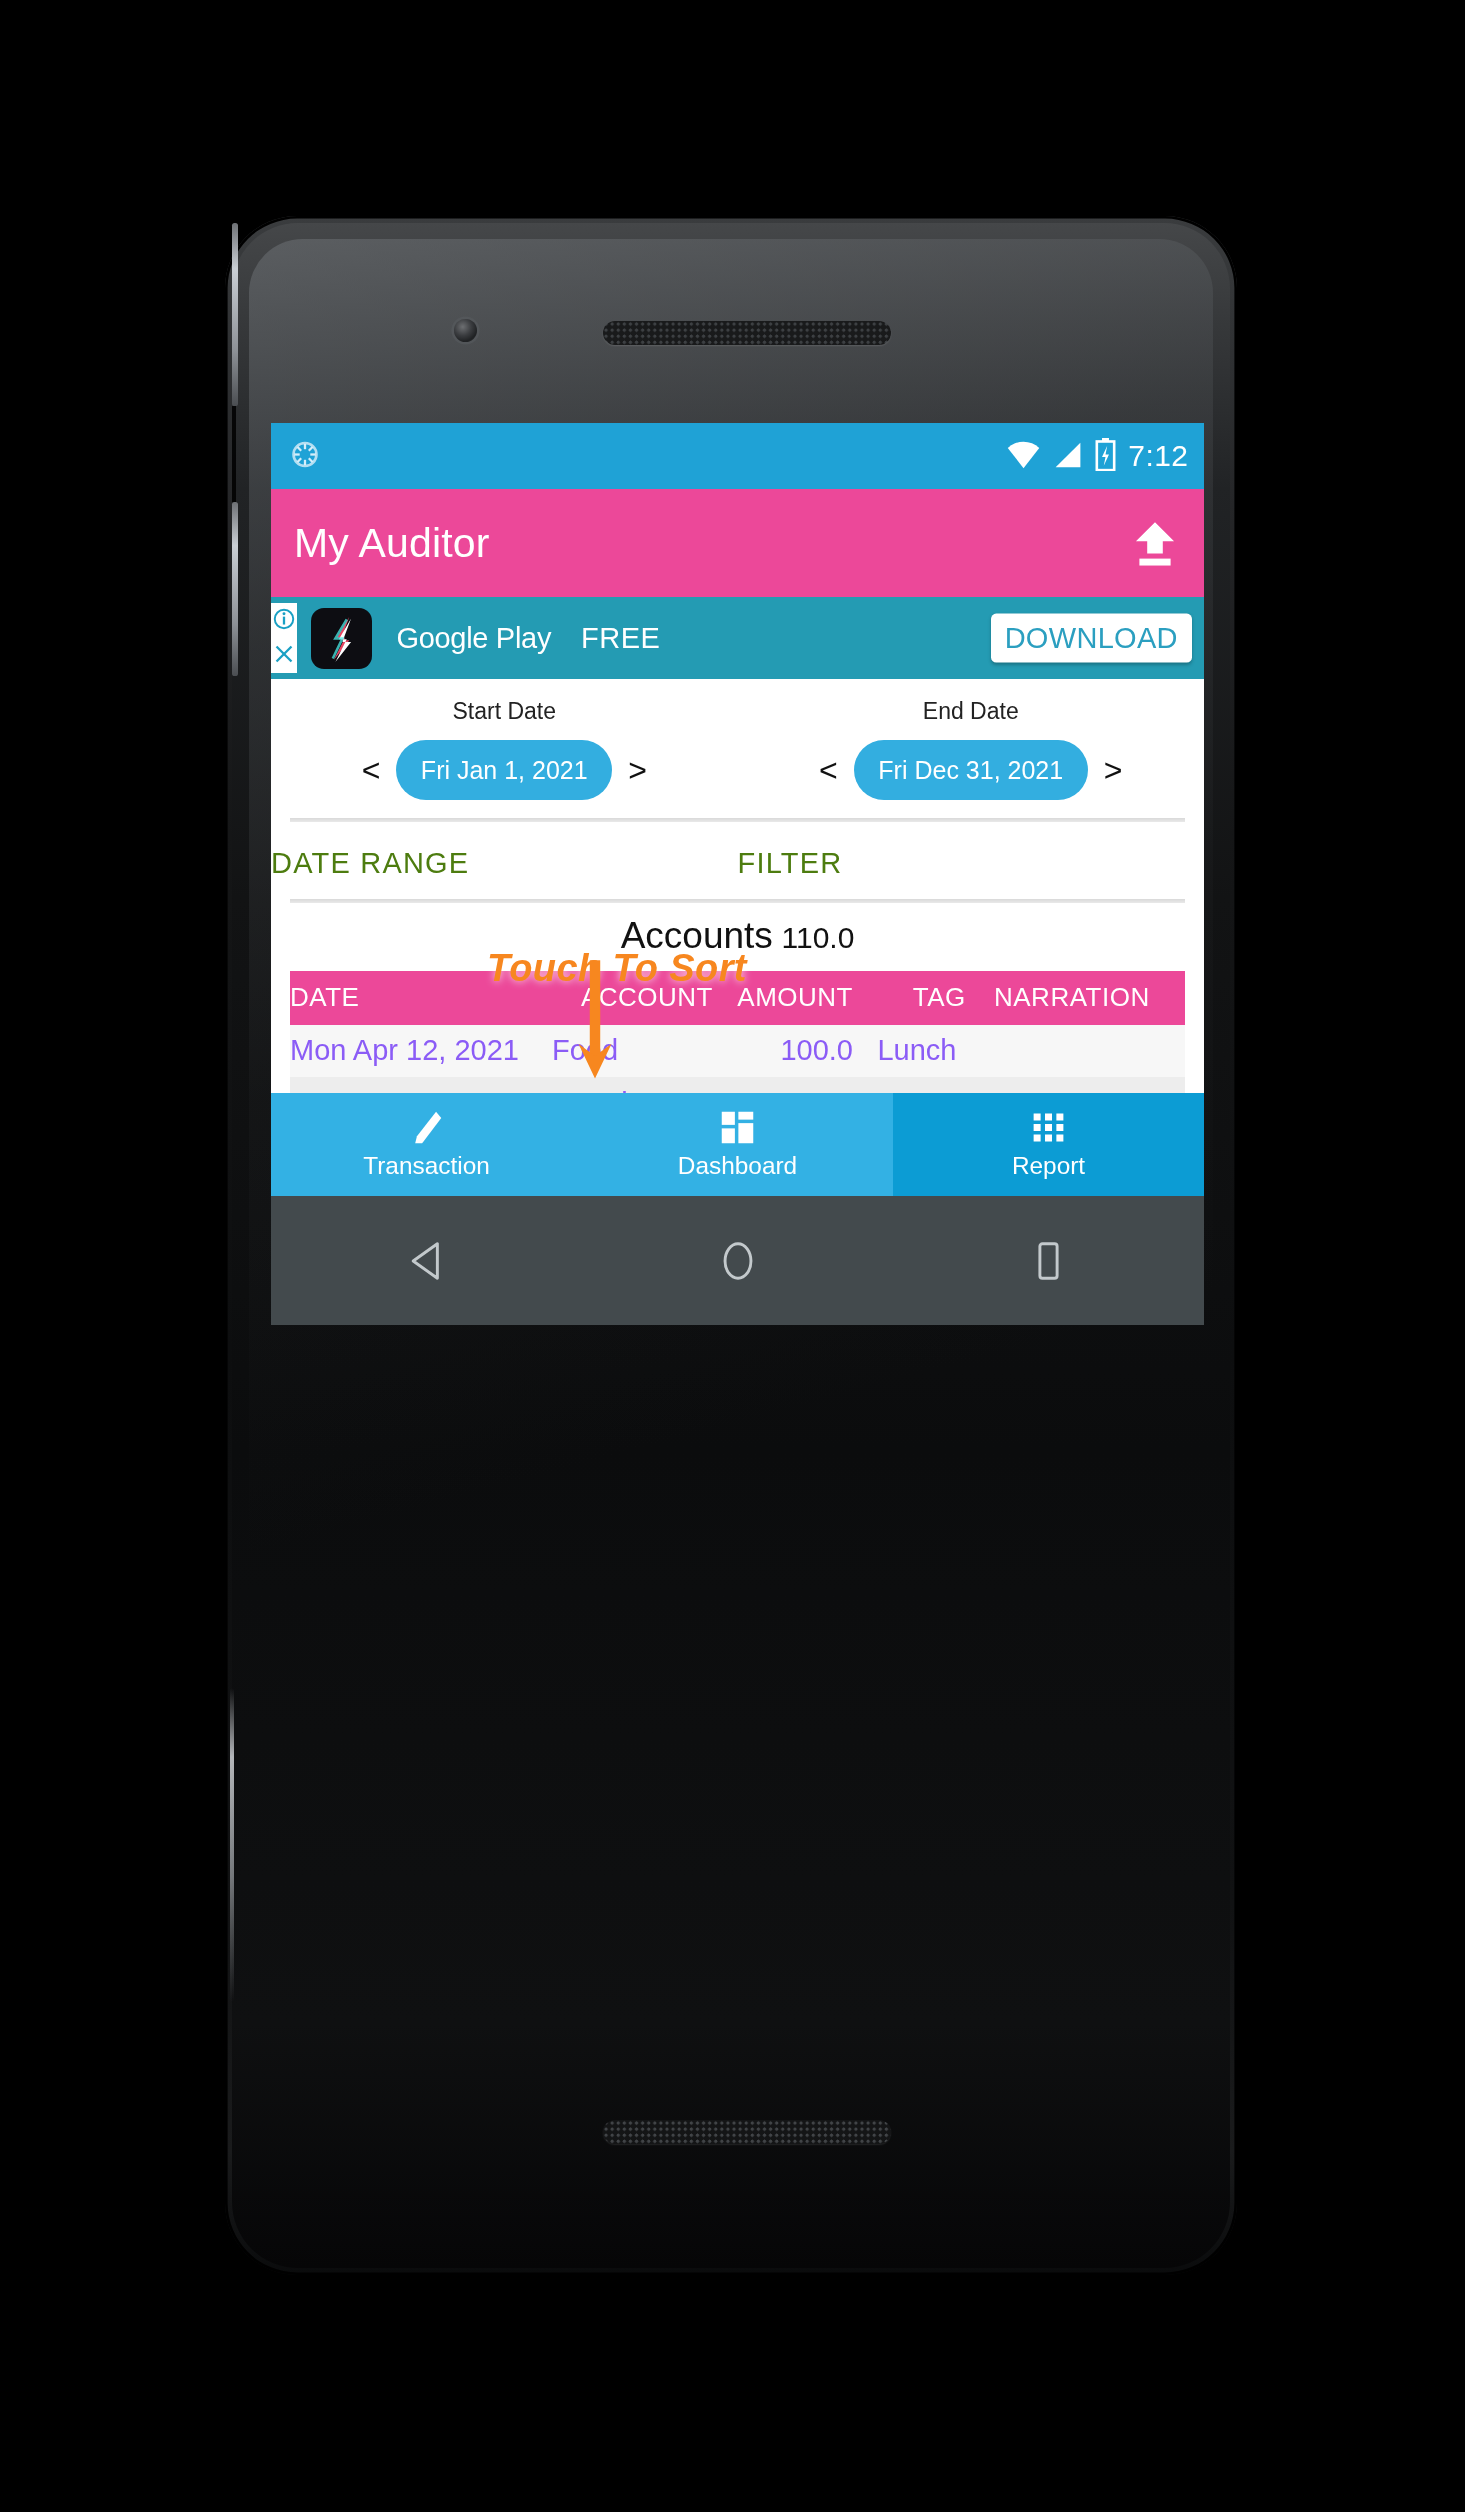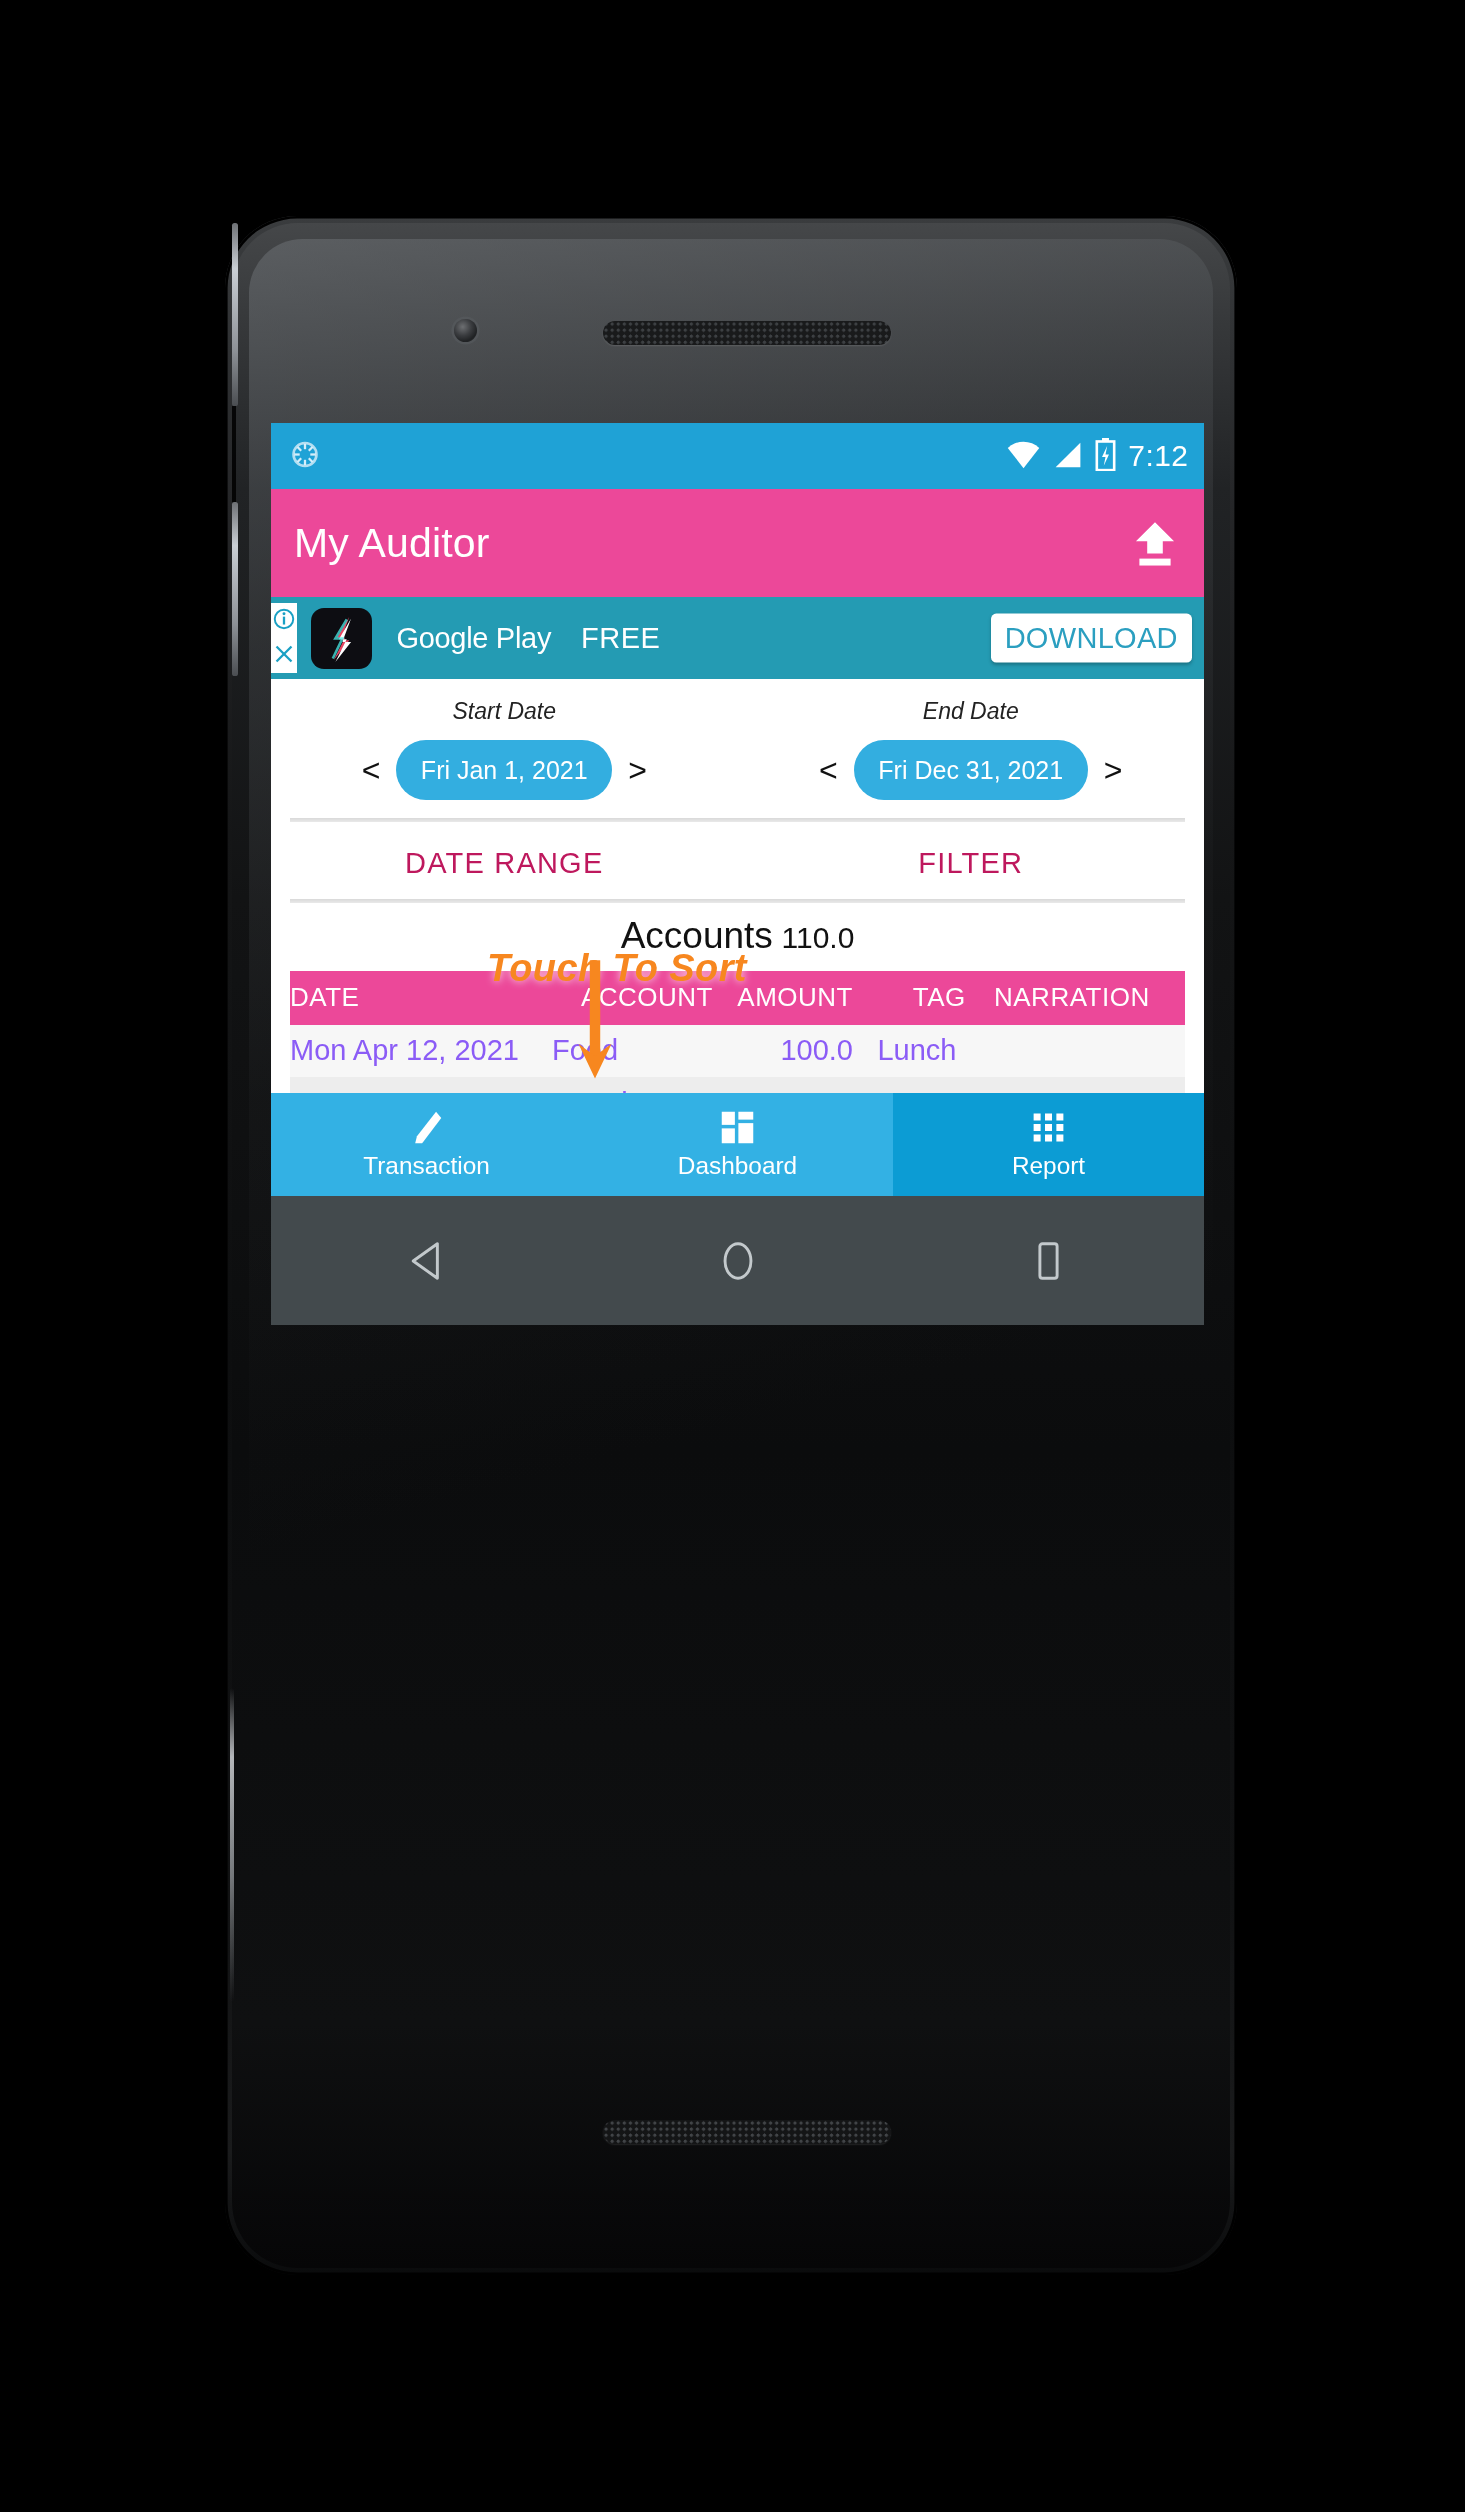--- a/index.html
+++ b/index.html
@@ -68,31 +68,31 @@
   #ad-text{margin-left:24.4px;display:flex;gap:30px;color:#fff;}
   .gp{font-size:29px;letter-spacing:-0.3px;}
   .free{font-size:29px;letter-spacing:0.5px;}
   #ad-dl{position:absolute;right:12.2px;top:50%;transform:translateY(-50%);
          background:#fff;color:#2b9fc0;font-size:29px;letter-spacing:0.3px;
          padding:7.9px 14px;border-radius:5.2px;box-shadow:0 1.7px 3.5px rgba(0,0,0,.25);}
 
   
   #daterow{display:flex;padding:19px 0 0 0;}
   .dcol{flex:1;display:flex;flex-direction:column;align-items:center;}
-  .dlabel{font-size:23px;color:#222;margin-bottom:15px;font-style:italic;}
+  .dlabel{font-size:23px;color:#222;margin-bottom:15px;}
   .dpick{display:flex;align-items:center;gap:14px;}
   .chev{font-size:32px;color:#111;width:23px;text-align:center;line-height:1;}
   .dpill{background:#33aee0;color:#fff;font-size:25px;border-radius:40px;
          padding:15.7px 24.4px;min-width:131px;text-align:center;}
   .divider{height:4.4px;margin:17.4px 19px 0 19px;
            background:linear-gradient(180deg,#d9d9d9,#e9e9e9);}
 
   
   #tabs{display:flex;padding:24.4px 0 19px 0;}
-  .tab{flex:1;text-align:center;font-size:29px;color:#be185d;letter-spacing:1.2px;}
+  .tab{flex:1;font-size:29px;color:#4d7c0f;letter-spacing:1.2px;}
 
   
   .section-title{text-align:center;padding:12.2px 0 14px 0;}
   .st-name{font-size:37px;color:#111;}
   .st-val{font-size:30px;color:#111;margin-left:8.7px;}
 
   table{border-collapse:collapse;width:100%;table-layout:fixed;}
   .thead-row{background:#ec4899;color:#fff;}
   .thead-row th{font-weight:normal;font-size:26px;letter-spacing:0.5px;
                 padding:11.3px 0 11.3px 0;text-align:left;}

